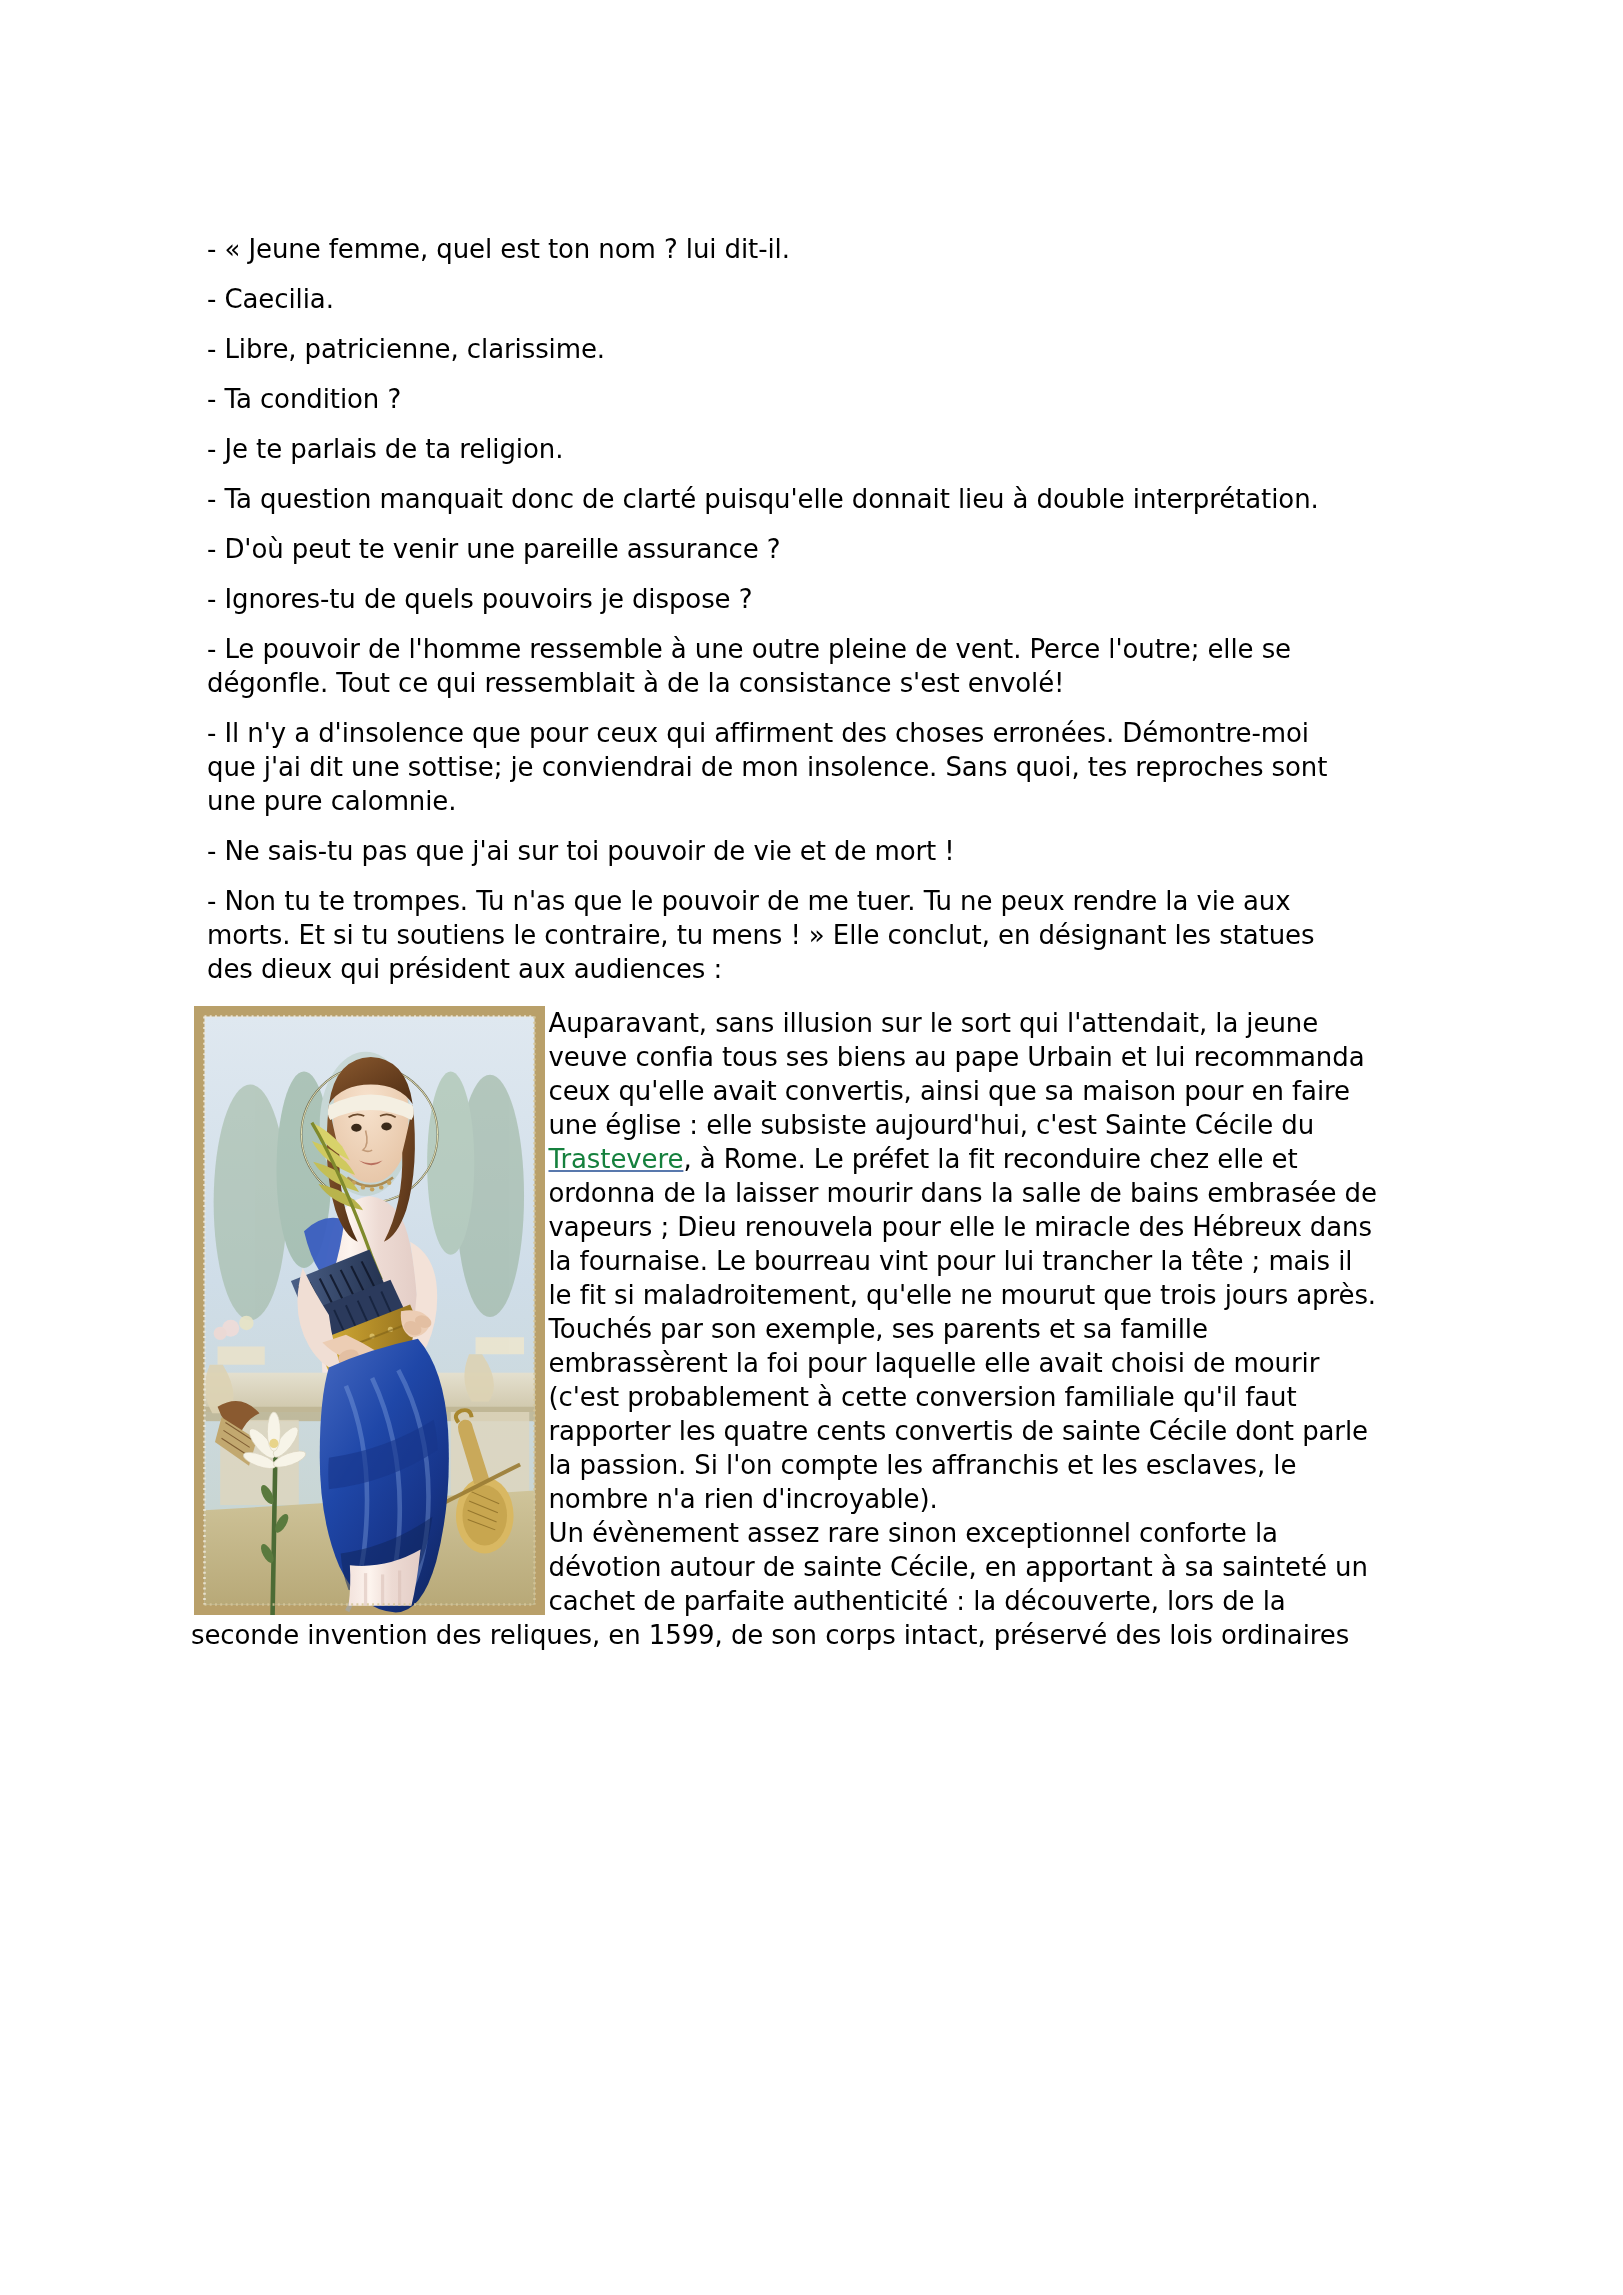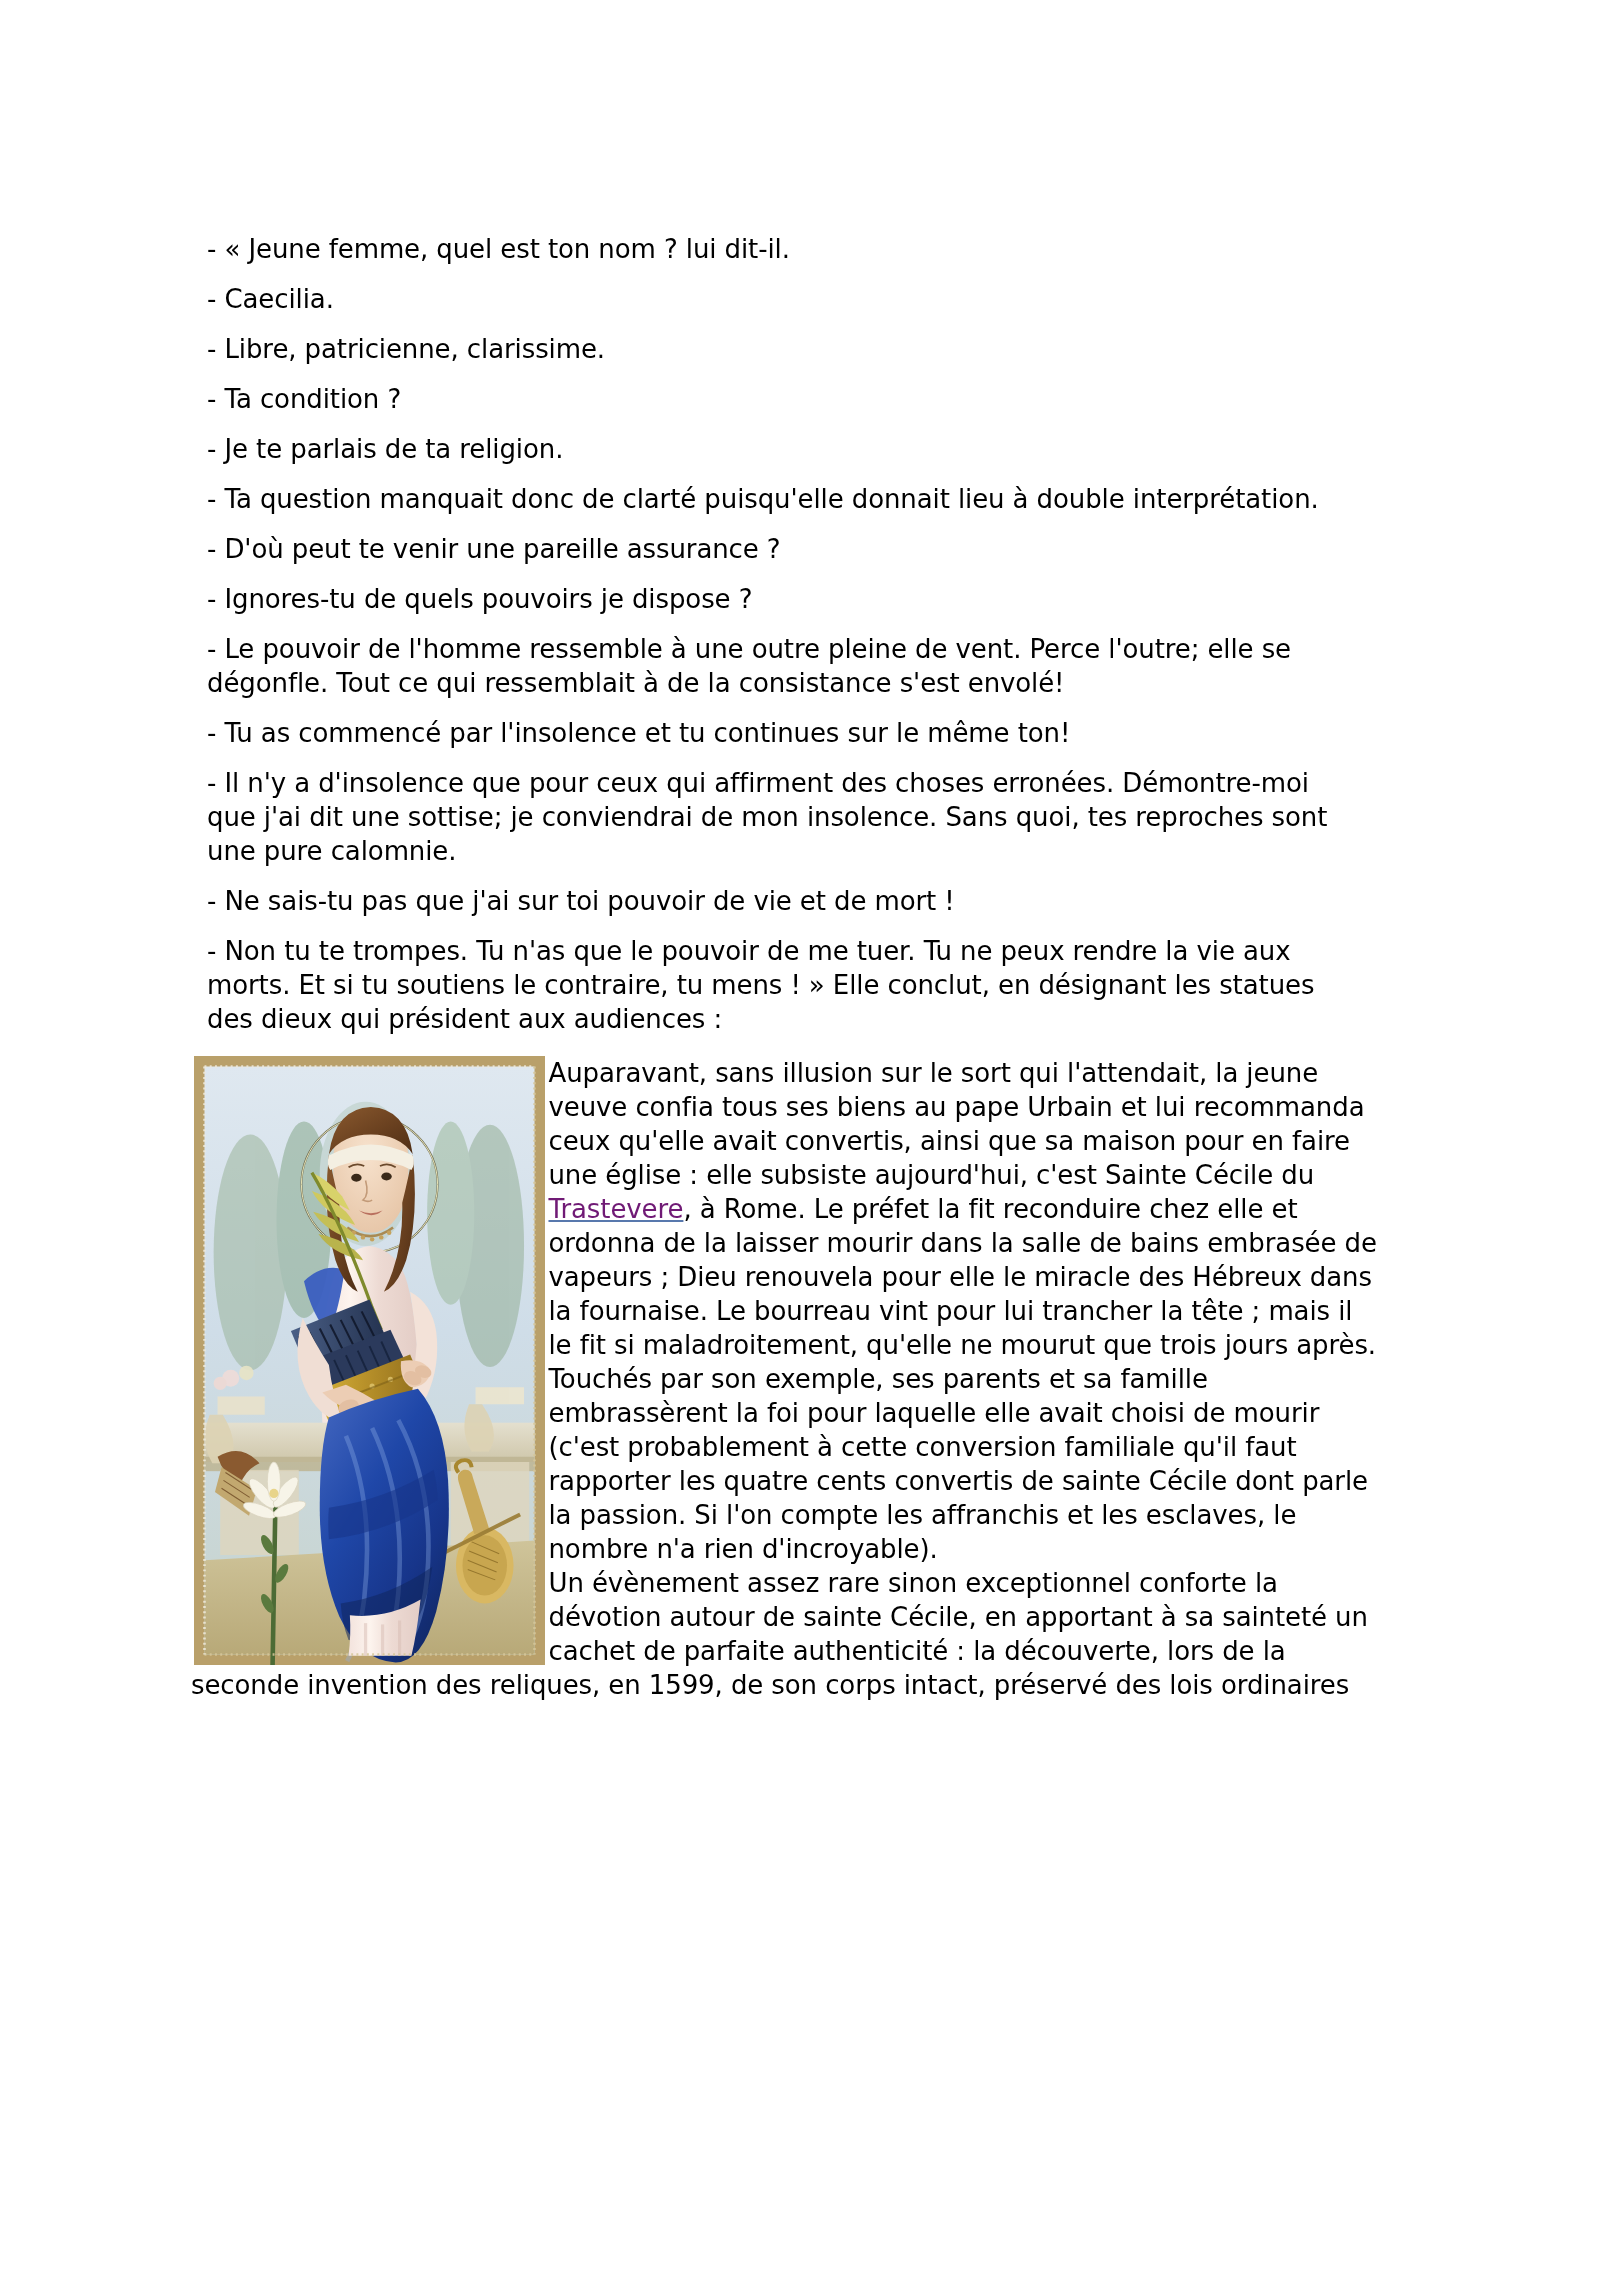--- a/index.html
+++ b/index.html
@@ -48,21 +48,21 @@
   .body-text {
     font-size: 26px;
     line-height: 34px;
     letter-spacing: -0.1px;
     margin: 0;
     text-align: left;
   }
   .body-text.second {
   }
   a.inline-link {
-    color: #701a75;
+    color: #15803d;
     text-decoration-color: #5878ad;
     text-underline-offset: 2px;
   }
   .clearfix::after {
     content: "";
     display: table;
     clear: both;
   }
 </style>
 </head>
@@ -73,21 +73,20 @@
   <div class="dialogue">
     <p>- « Jeune femme, quel est ton nom ? lui dit-il.</p>
     <p>- Caecilia.</p>
     <p>- Libre, patricienne, clarissime.</p>
     <p>- Ta condition ?</p>
     <p>- Je te parlais de ta religion.</p>
     <p>- Ta question manquait donc de clarté puisqu'elle donnait lieu à double interprétation.</p>
     <p>- D'où peut te venir une pareille assurance ?</p>
     <p>- Ignores-tu de quels pouvoirs je dispose ?</p>
     <p>- Le pouvoir de l'homme ressemble à une outre pleine de vent. Perce l'outre; elle se dégonfle. Tout ce qui ressemblait à de la consistance s'est envolé!</p>
-    <p>- Tu as commencé par l'insolence et tu continues sur le même ton!</p>
     <p>- Il n'y a d'insolence que pour ceux qui affirment des choses erronées. Démontre-moi que j'ai dit une sottise; je conviendrai de mon insolence. Sans quoi, tes reproches sont une pure calomnie.</p>
     <p>- Ne sais-tu pas que j'ai sur toi pouvoir de vie et de mort !</p>
     <p>- Non tu te trompes. Tu n'as que le pouvoir de me tuer. Tu ne peux rendre la vie aux morts. Et si tu soutiens le contraire, tu mens ! » Elle conclut, en désignant les statues des dieux qui président aux audiences :</p>
   </div>
 
   <div class="figure-block clearfix">
 
     <div class="holy-card">
       <svg viewBox="0 0 536 930" xmlns="http://www.w3.org/2000/svg" aria-hidden="true">
         <defs>

